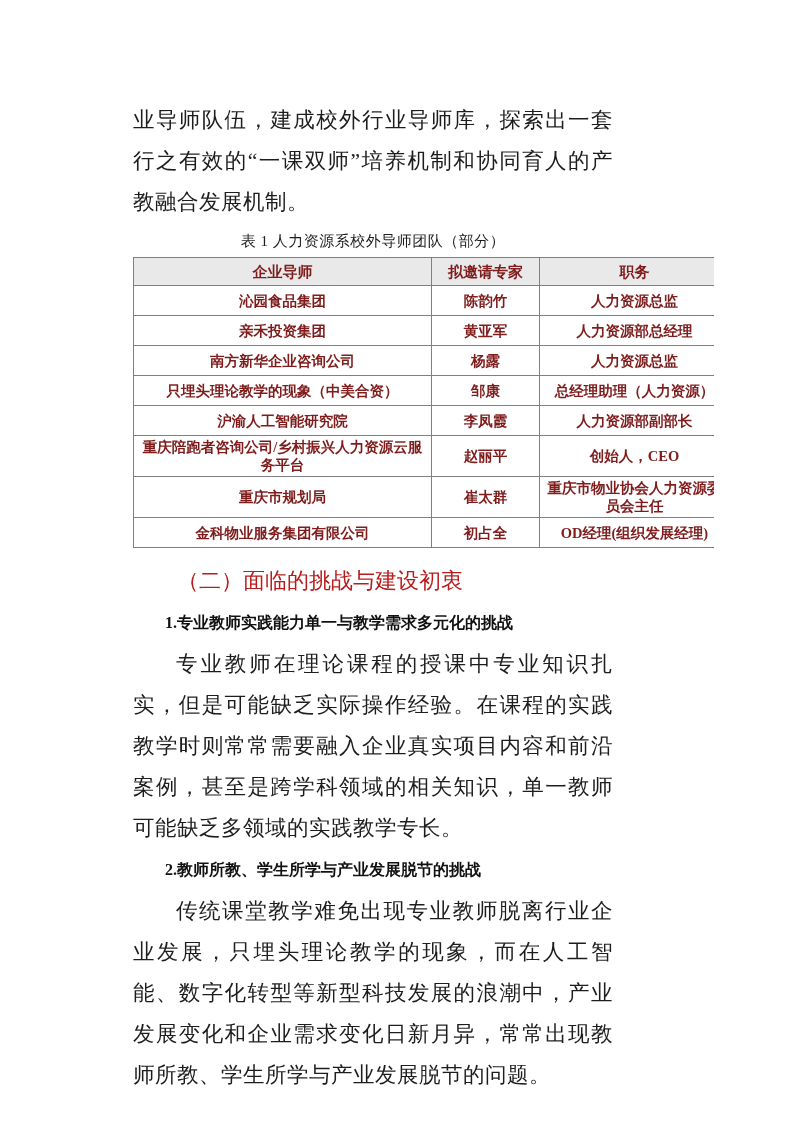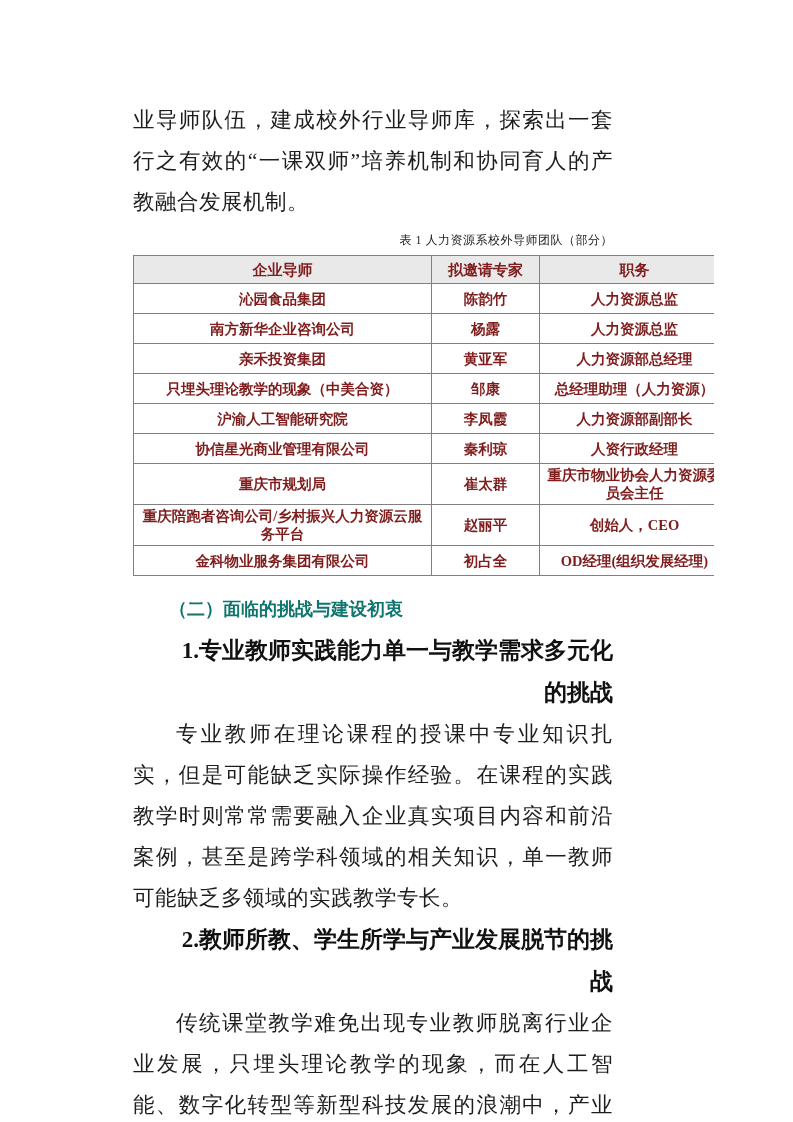--- a/index.html
+++ b/index.html
@@ -21,22 +21,22 @@
   }
   .body-text {
     font-size: 21.5px;
     line-height: 41px;
     text-align: justify;
     margin: 0;
     letter-spacing: 0.5px;
   }
   .indent-2em { text-indent: 2em; }
   .table-caption {
-    font-size: 12px;
-    text-align: right;
+    font-size: 15px;
+    text-align: center;
     margin: 9px 0 6px 0;
     letter-spacing: 0.5px;
   }
   table.mentor-table {
     width: 100%;
     border-collapse: collapse;
     table-layout: fixed;
     font-size: 14.5px;
     color: #7f1d1d;
   }
@@ -53,35 +53,34 @@
     background: #e9e9e9;
     font-weight: bold;
     font-size: 15px;
     height: 28px;
   }
   .mentor-table td { height: 30px; font-weight: bold; }
   .col-company { width: 298px; }
   .col-expert  { width: 108px; }
   .col-title   { width: 190px; }
   h2.section-heading {
-    font-size: 18px;
-    font-weight: bold;
+    font-size: 22px;
+    font-weight: normal;
     margin: 12px 0 0 0;
     line-height: 42px;
     text-indent: 2em;
-    color: #0f766e;
+    color: #b91c1c;
   }
   h3.sub-heading {
-    font-size: 23px;
+    font-size: 16px;
     font-weight: bold;
     margin: 0;
     line-height: 42px;
     text-indent: 2em;
     color: #111111;
-    text-align: right;
   }
 </style>
 </head>
 <body>
 
 <div class="page">
 
   <p class="body-text">业导师队伍，建成校外行业导师库，探索出一套行之有效的“一课双师”培养机制和协同育人的产教融合发展机制。</p>
 
   <div class="table-caption">表 1 人力资源系校外导师团队（部分）</div>
@@ -99,53 +98,48 @@
         <th>职务</th>
       </tr>
     </thead>
     <tbody>
       <tr>
         <td>沁园食品集团</td>
         <td>陈韵竹</td>
         <td>人力资源总监</td>
       </tr>
       <tr>
+        <td>亲禾投资集团</td>
+        <td>黄亚军</td>
+        <td>人力资源部总经理</td>
+      </tr>
+      <tr>
         <td>南方新华企业咨询公司</td>
         <td>杨露</td>
         <td>人力资源总监</td>
-      </tr>
-      <tr>
-        <td>亲禾投资集团</td>
-        <td>黄亚军</td>
-        <td>人力资源部总经理</td>
       </tr>
       <tr>
         <td>只埋头理论教学的现象（中美合资）</td>
         <td>邹康</td>
         <td>总经理助理（人力资源）</td>
       </tr>
       <tr>
         <td>沪渝人工智能研究院</td>
         <td>李凤霞</td>
         <td>人力资源部副部长</td>
       </tr>
       <tr>
-        <td>协信星光商业管理有限公司</td>
-        <td>秦利琼</td>
-        <td>人资行政经理</td>
+        <td>重庆陪跑者咨询公司/乡村振兴人力资源云服务平台</td>
+        <td>赵丽平</td>
+        <td>创始人，CEO</td>
       </tr>
       <tr>
         <td>重庆市规划局</td>
         <td>崔太群</td>
         <td>重庆市物业协会人力资源委员会主任</td>
-      </tr>
-      <tr>
-        <td>重庆陪跑者咨询公司/乡村振兴人力资源云服务平台</td>
-        <td>赵丽平</td>
-        <td>创始人，CEO</td>
       </tr>
       <tr>
         <td>金科物业服务集团有限公司</td>
         <td>初占全</td>
         <td>OD经理(组织发展经理)</td>
       </tr>
     </tbody>
   </table>
 
   <h2 class="section-heading">（二）面临的挑战与建设初衷</h2>

